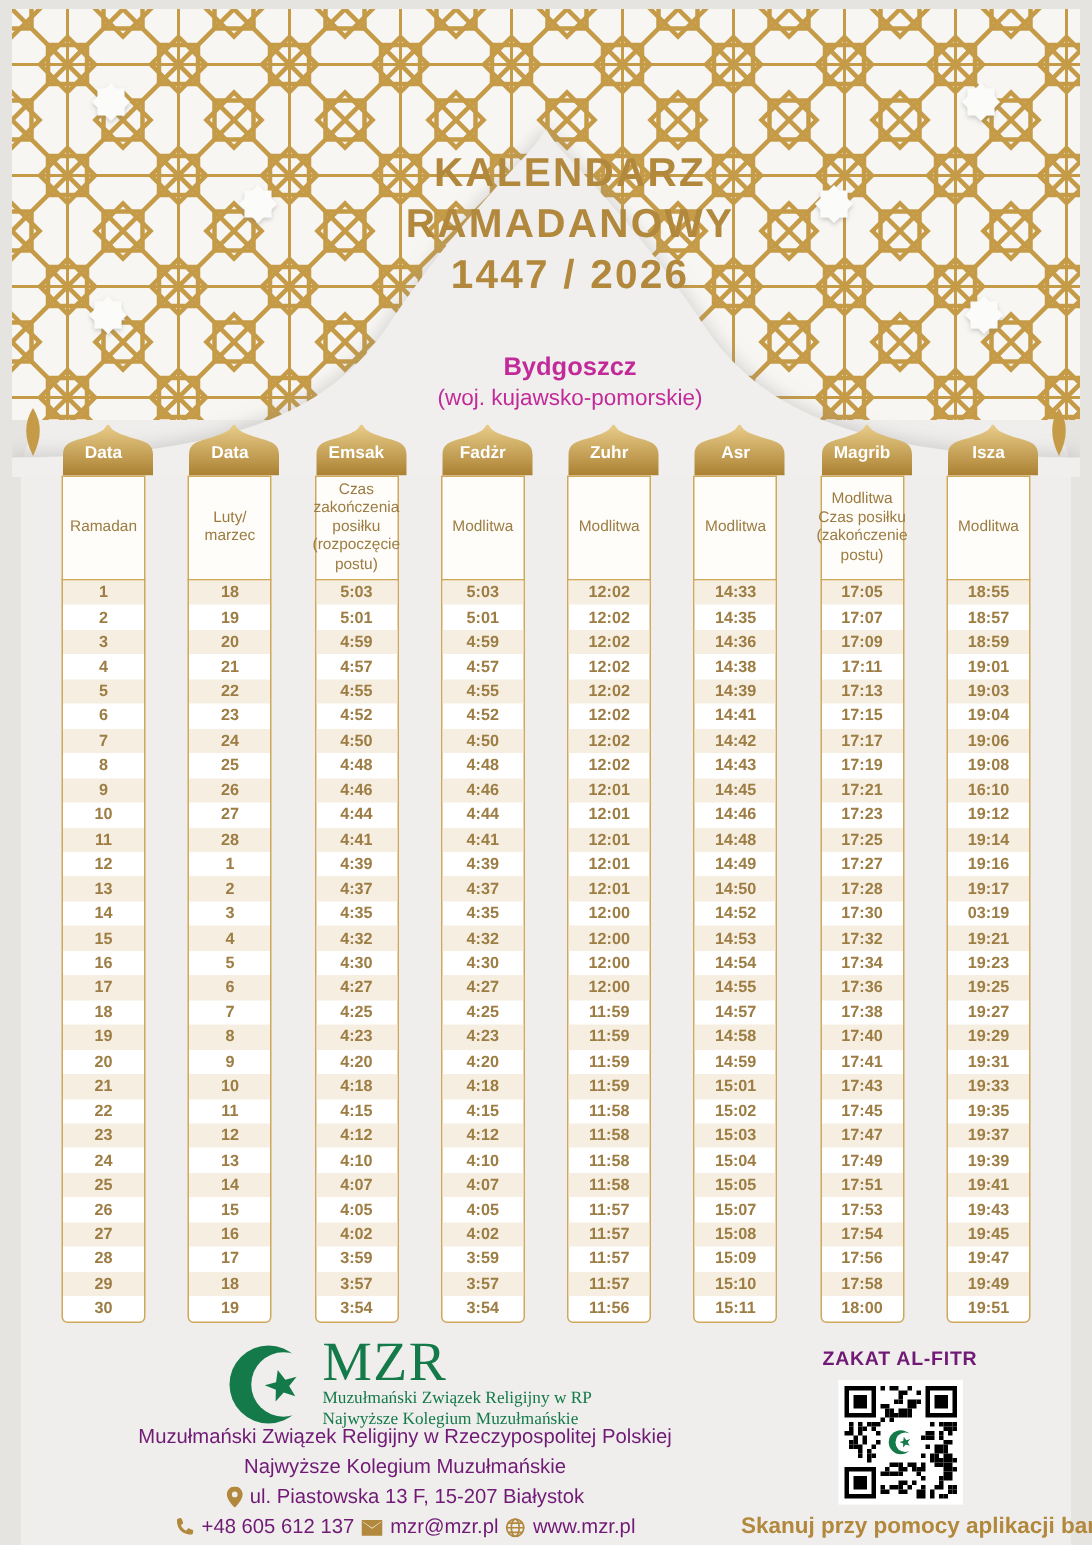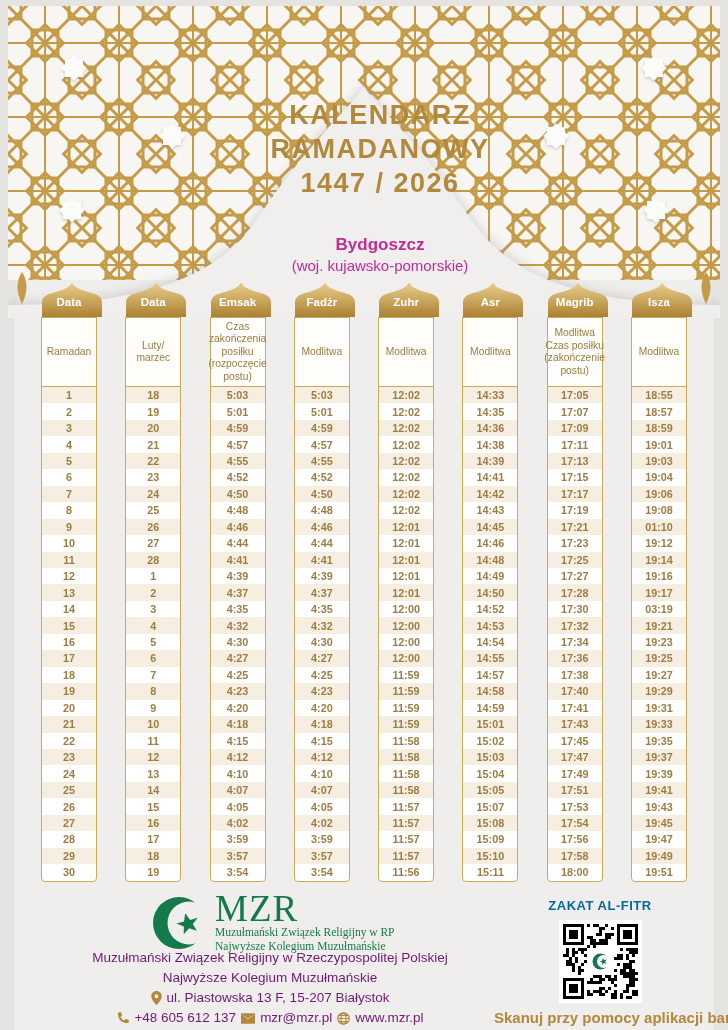--- a/index.html
+++ b/index.html
@@ -28,21 +28,21 @@
   .row:nth-child(odd){background:#f6efe1;}
   .mzr{position:absolute;left:152px;top:893px;display:flex;gap:9px;align-items:center;}
   .mzr-text{font-family:"Liberation Serif",serif;color:#157a4a;}
   .mzr-name{font-size:37px;line-height:32px;letter-spacing:1px;}
   .mzr-sub{font-size:11.5px;line-height:14px;}
   .contact{position:absolute;left:30px;top:948px;width:480px;text-align:center;
            color:#701a75;font-size:13.5px;line-height:20px;}
   .contact .iconline{display:flex;justify-content:center;align-items:center;gap:5px;}
   .contact svg{vertical-align:-2px;}
   .zakat{position:absolute;left:494px;top:898px;width:212px;text-align:center;}
-  .zakat-title{font-size:13px;font-weight:700;letter-spacing:.5px;color:#0369a1;}
+  .zakat-title{font-size:13px;font-weight:700;letter-spacing:.5px;color:#701a75;}
   .qr-wrap{width:83px;height:83px;background:#fff;margin:7px auto 6px;padding:0;}
   .zakat-caption{font-size:15px;font-weight:700;color:#b1883c;white-space:nowrap;}
 </style>
 </head>
 <body>
 
 <div class="page">
 
   <div class="arch-bg"></div>
 
@@ -398,21 +398,21 @@
         <div class="sub">Modlitwa</div>
         <div class="rows">
           <div class="row">18:55</div>
           <div class="row">18:57</div>
           <div class="row">18:59</div>
           <div class="row">19:01</div>
           <div class="row">19:03</div>
           <div class="row">19:04</div>
           <div class="row">19:06</div>
           <div class="row">19:08</div>
-          <div class="row">01:10</div>
+          <div class="row">16:10</div>
           <div class="row">19:12</div>
           <div class="row">19:14</div>
           <div class="row">19:16</div>
           <div class="row">19:17</div>
           <div class="row">03:19</div>
           <div class="row">19:21</div>
           <div class="row">19:23</div>
           <div class="row">19:25</div>
           <div class="row">19:27</div>
           <div class="row">19:29</div>

